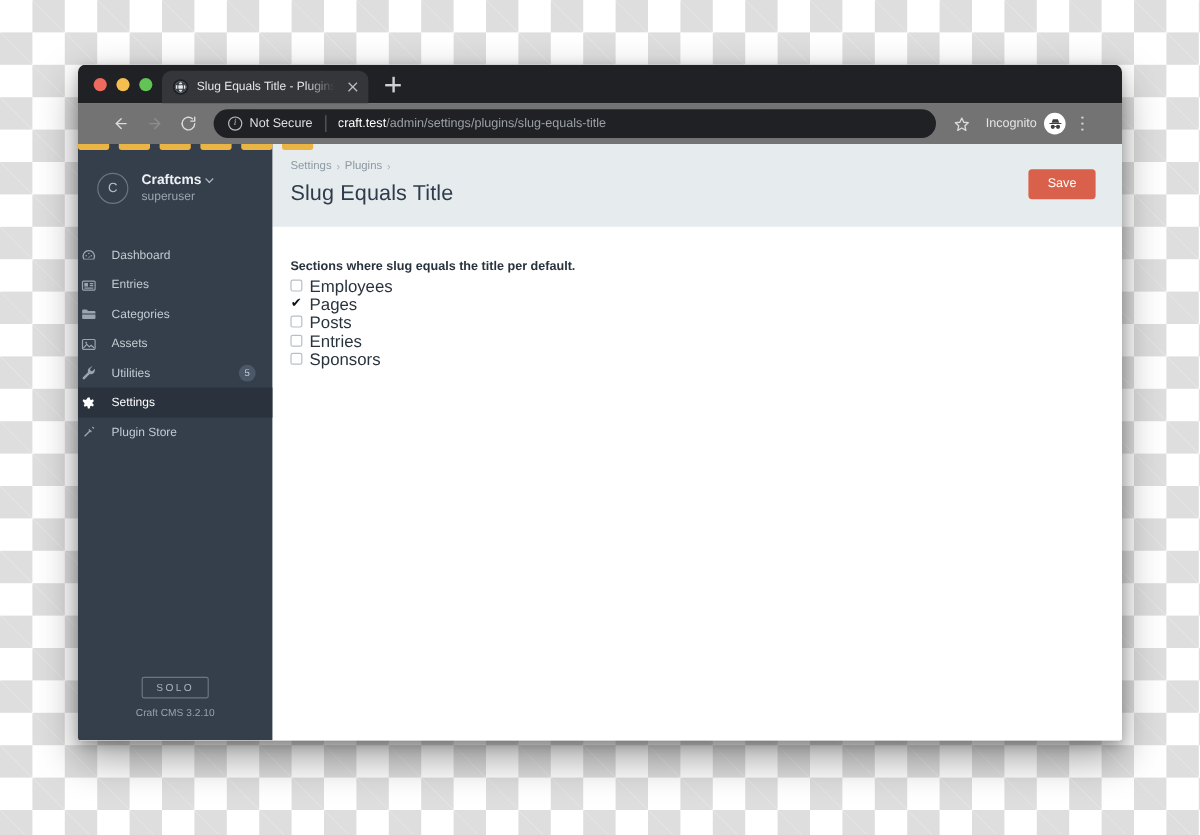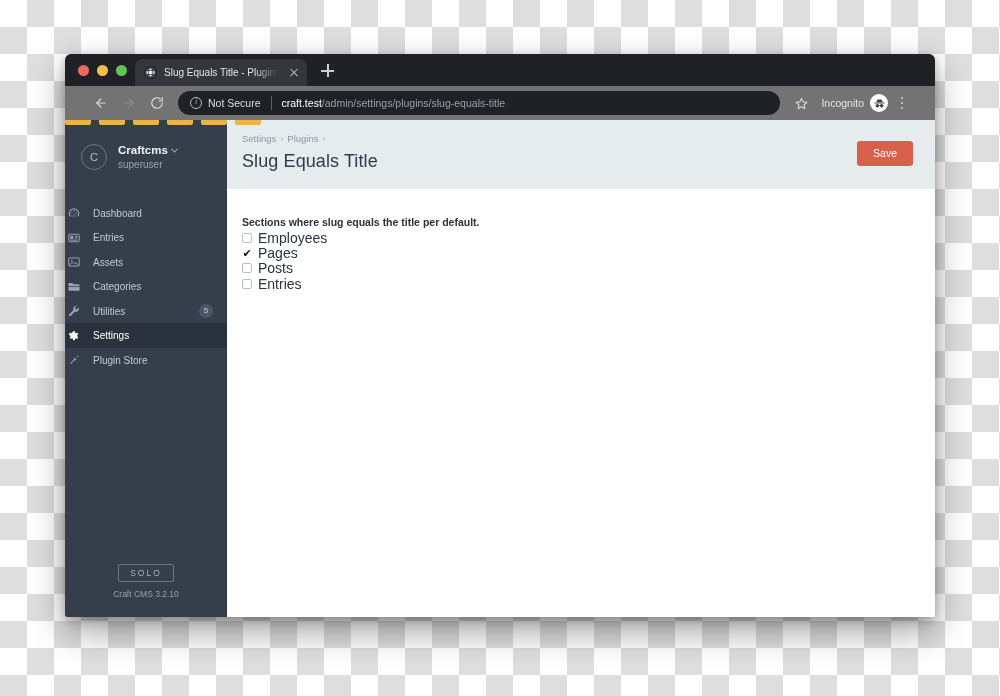--- a/index.html
+++ b/index.html
@@ -546,37 +546,37 @@
               <line x1="13.4" y1="9.2" x2="18.4" y2="9.2"></line>
               <line x1="13.4" y1="12" x2="18.4" y2="12"></line>
               <line x1="5.6" y1="15.6" x2="18.4" y2="15.6"></line>
             </svg>
           </span>
           <span class="nav-label">Entries</span>
         </div>
 
         <div class="nav-item">
           <span class="nav-icon">
+            <svg width="14" height="14" viewBox="0 0 24 24" fill="currentColor">
+              <path d="M2.5 6.5a1.5 1.5 0 011.5-1.5h5l2 2.2h9a1.5 1.5 0 011.5 1.5v2H2.5z"></path>
+              <path d="M2.5 12h19v5a1.5 1.5 0 01-1.5 1.5H4A1.5 1.5 0 012.5 17z"></path>
+            </svg>
+          </span>
+          <span class="nav-label">Categories</span>
+        </div>
+
+        <div class="nav-item">
+          <span class="nav-icon">
             <svg width="14" height="14" viewBox="0 0 24 24" fill="none" stroke="currentColor" stroke-width="1.7">
               <rect x="3" y="5" width="18" height="14" rx="1.5"></rect>
               <circle cx="8.3" cy="9.6" r="1.4" fill="currentColor" stroke="none"></circle>
               <path d="M4.2 17.2l5-5.2 3.5 3.6 2.6-2.3 4.5 3.9" fill="none"></path>
             </svg>
           </span>
           <span class="nav-label">Assets</span>
-        </div>
-
-        <div class="nav-item">
-          <span class="nav-icon">
-            <svg width="14" height="14" viewBox="0 0 24 24" fill="currentColor">
-              <path d="M2.5 6.5a1.5 1.5 0 011.5-1.5h5l2 2.2h9a1.5 1.5 0 011.5 1.5v2H2.5z"></path>
-              <path d="M2.5 12h19v5a1.5 1.5 0 01-1.5 1.5H4A1.5 1.5 0 012.5 17z"></path>
-            </svg>
-          </span>
-          <span class="nav-label">Categories</span>
         </div>
 
         <div class="nav-item">
           <span class="nav-icon">
             <svg width="14" height="14" viewBox="0 0 24 24" fill="currentColor">
               <path d="M16.1 3.2a5.6 5.6 0 00-5.3 7.4L3.6 17.8a1.8 1.8 0 102.6 2.6l7.2-7.2a5.6 5.6 0 007.3-5.4c0-.7-.1-1.4-.4-2l-3.3 3.3-2.6-.6-.6-2.6 3.3-3.3c-.6-.3-1.3-.4-2-.4z"></path>
             </svg>
           </span>
           <span class="nav-label">Utilities</span>
           <span class="nav-badge">5</span>
@@ -641,18 +641,22 @@
           <div class="checkbox-row">
             <span class="cb-box"></span>
             <span class="cb-label">Posts</span>
           </div>
 
           <div class="checkbox-row">
             <span class="cb-box"></span>
             <span class="cb-label">Entries</span>
           </div>
 
+          <div class="checkbox-row">
+            <span class="cb-box"></span>
+            <span class="cb-label">Sponsors</span>
+          </div>
 
         </div>
       </div>
     </main>
   </div>
 </div>
 
 </body></html>

